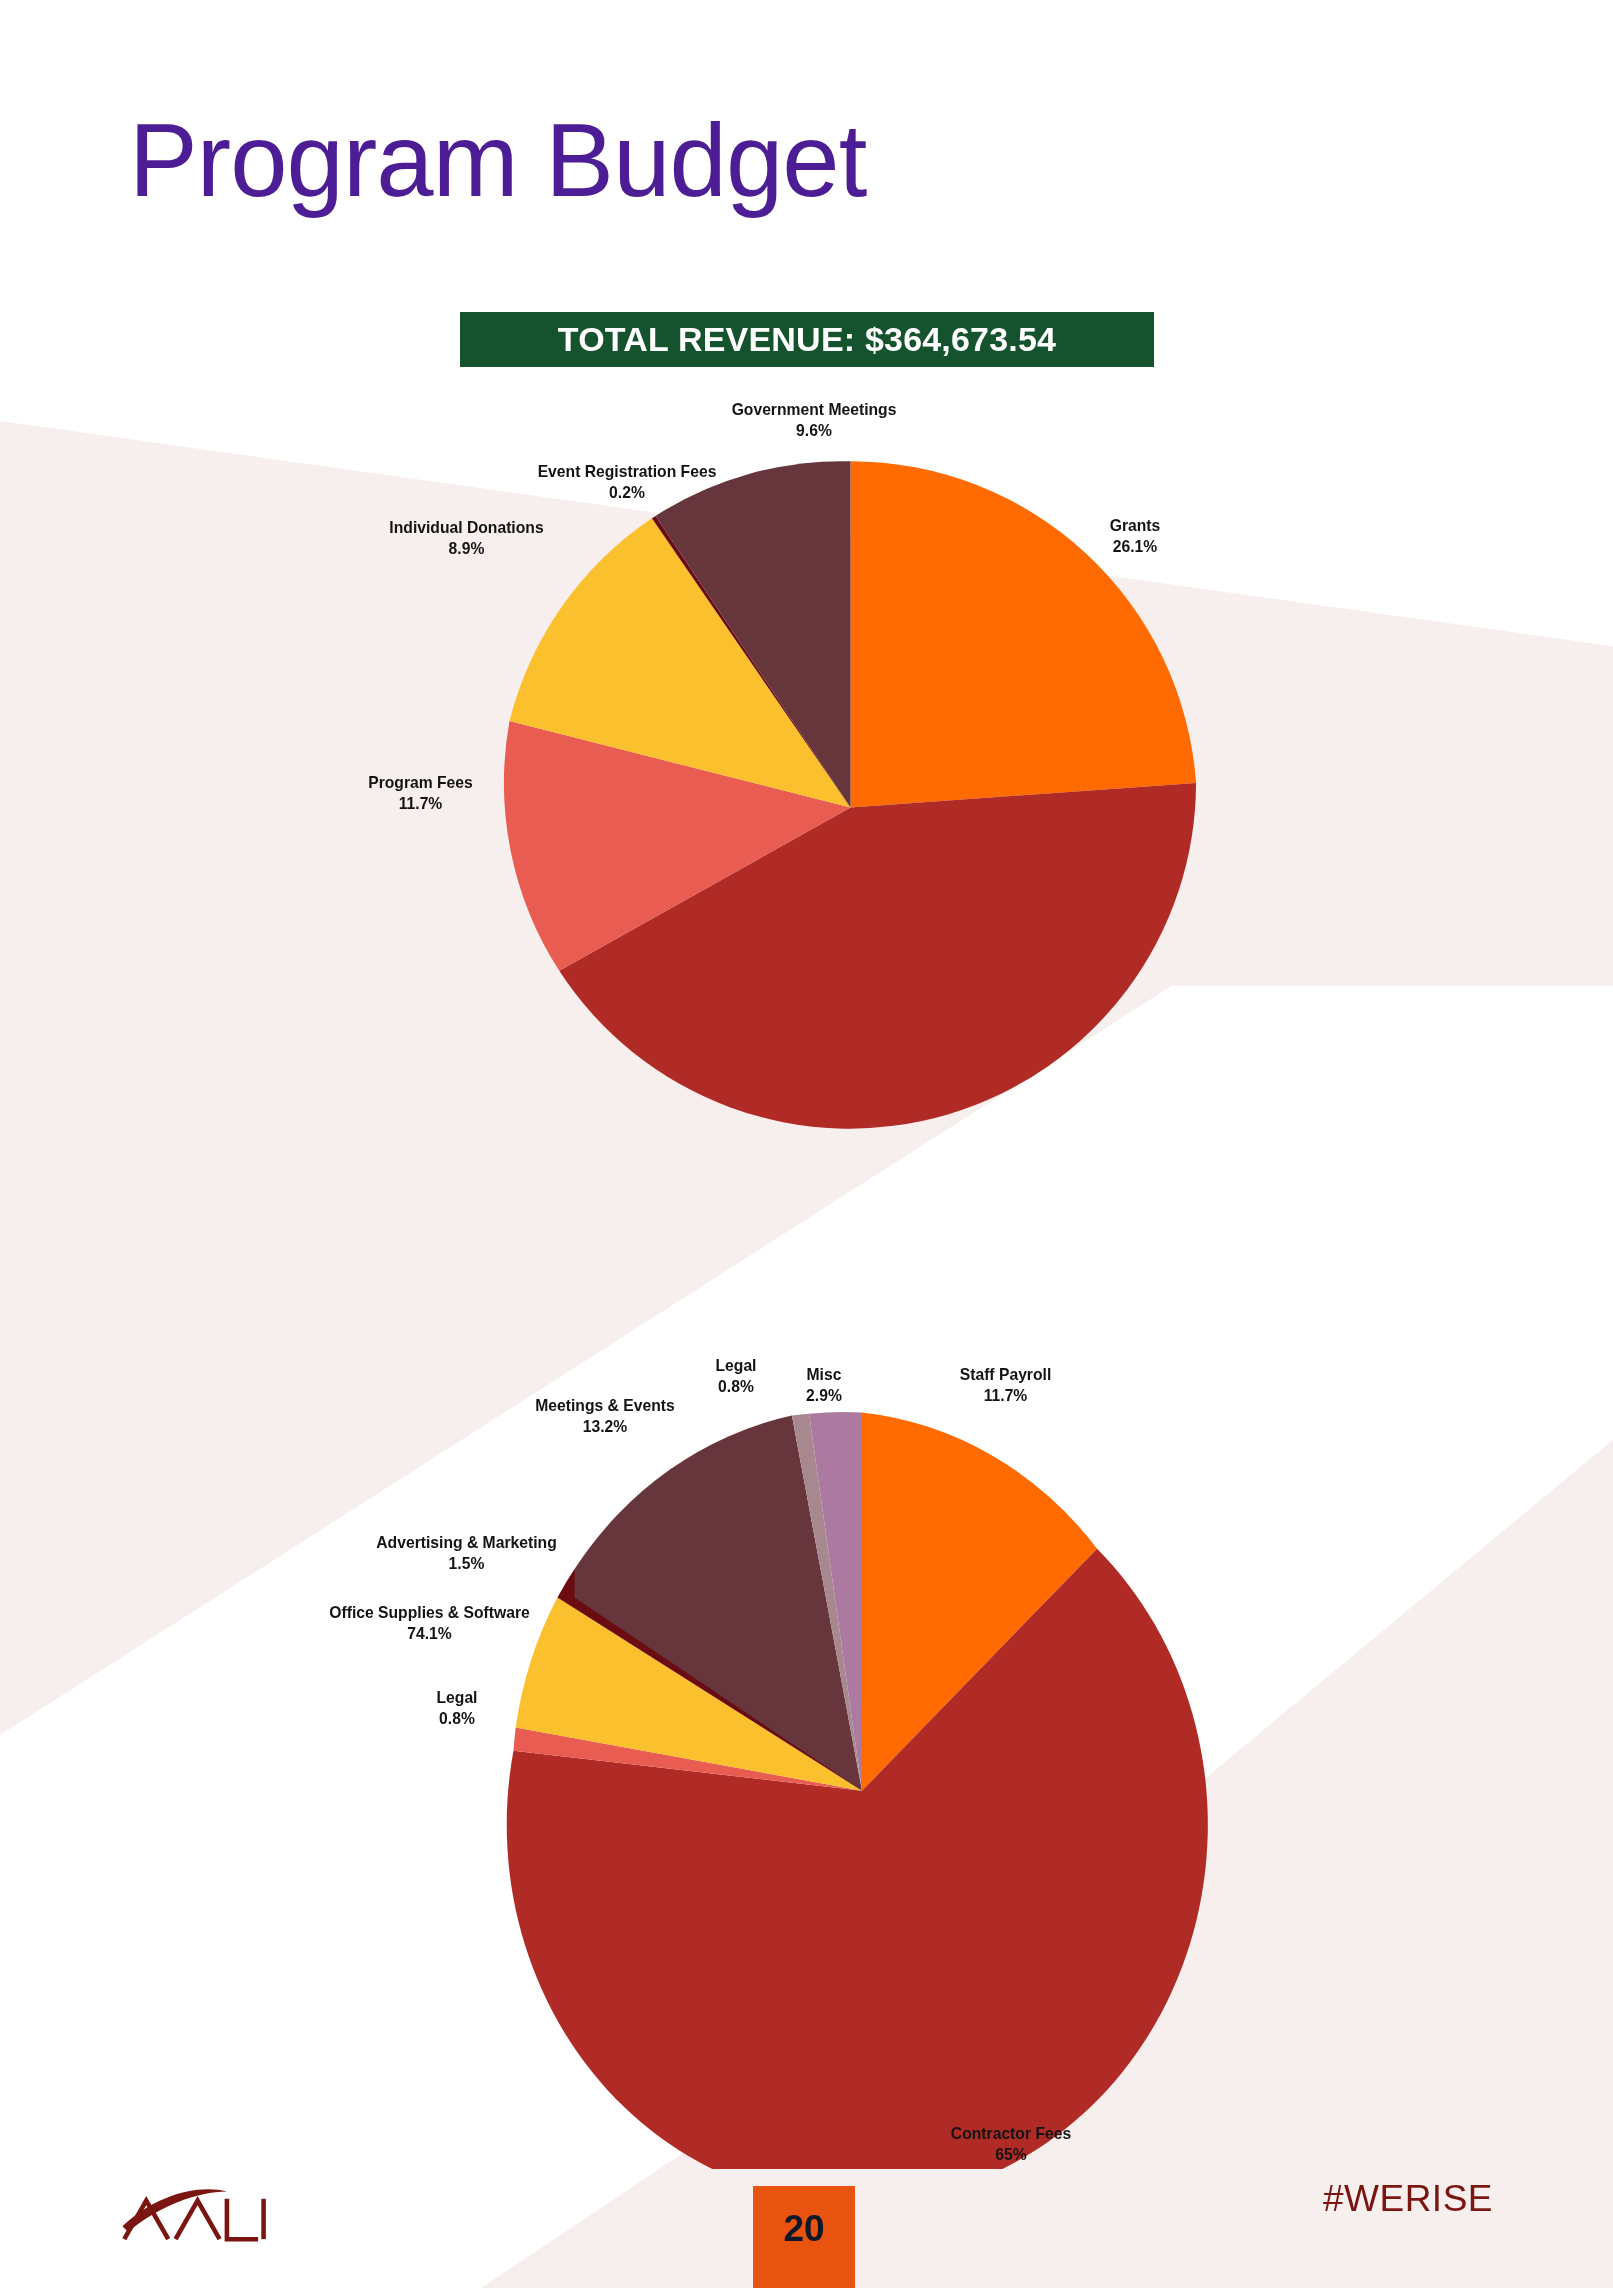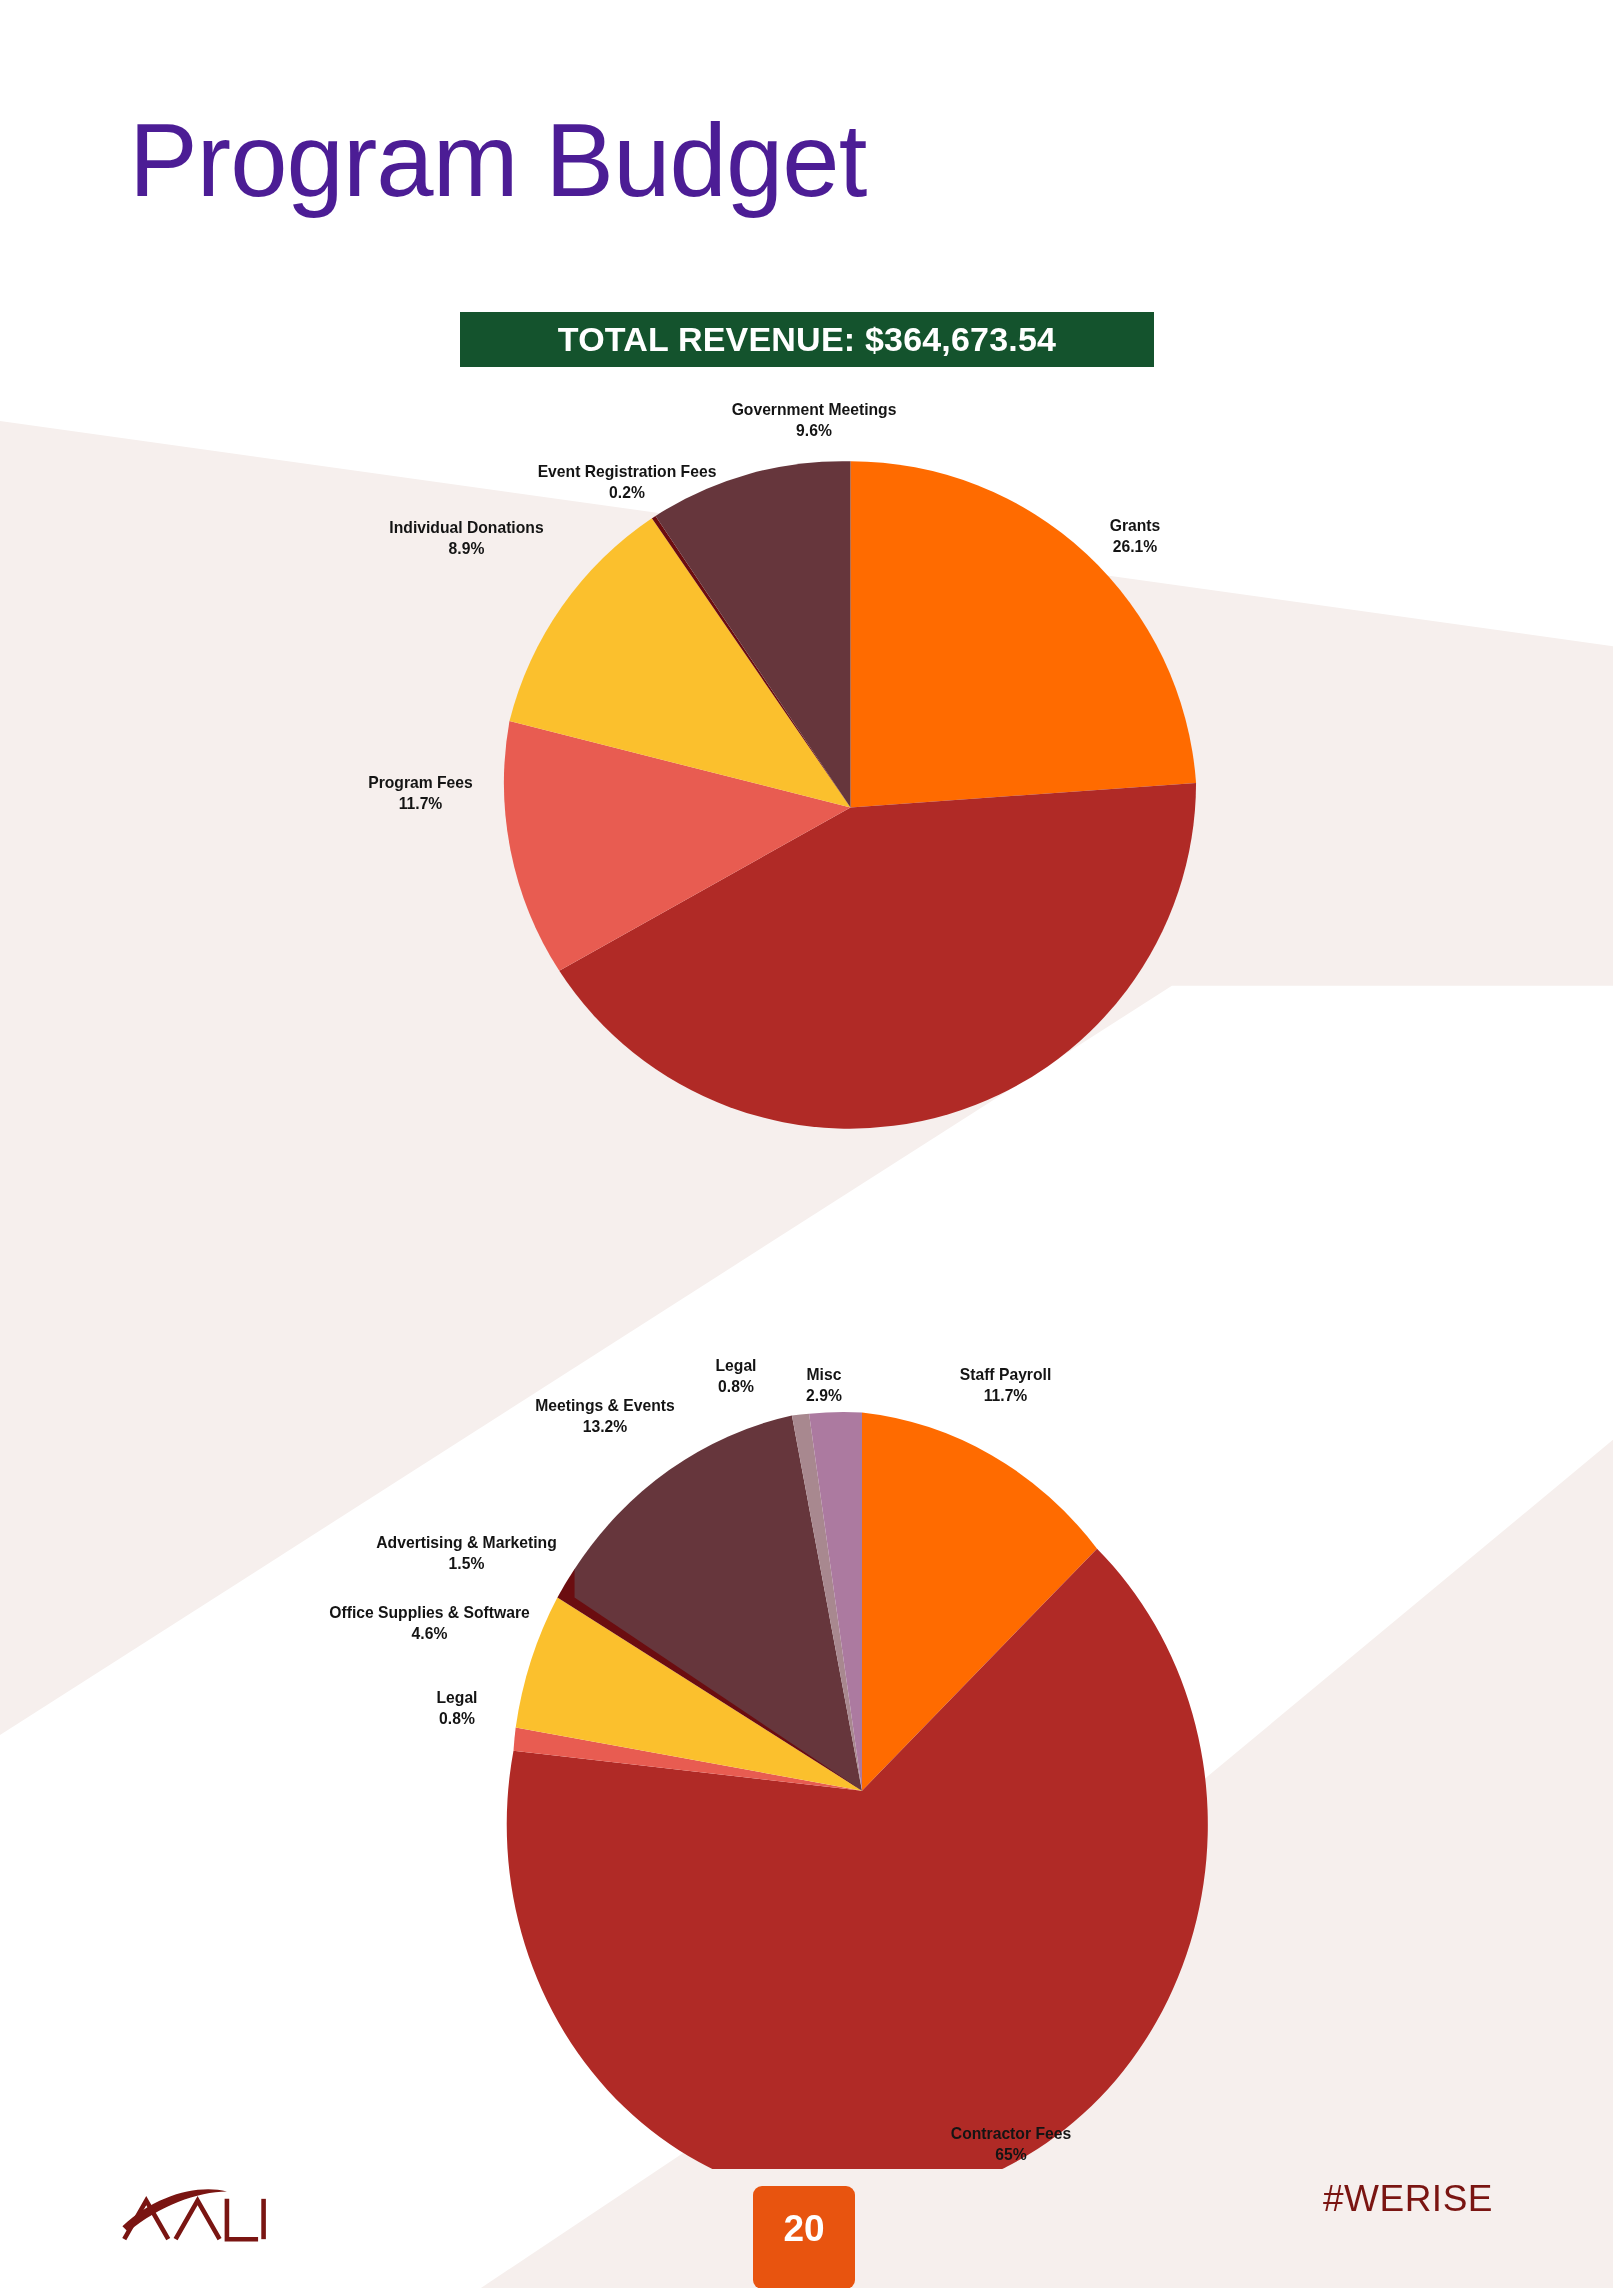--- a/index.html
+++ b/index.html
@@ -38,24 +38,24 @@
     position:absolute;color:#141414;font-size:15.7px;font-weight:bold;
     line-height:1.35;text-align:center;white-space:nowrap;
   }
   .lbl .pct{display:block;font-weight:bold;}
 
   
   .logo{position:absolute;left:118px;top:2186px;width:150px;height:66px;}
   .logo svg{display:block;}
   .pagebox{
     position:absolute;left:753px;top:2186px;width:102px;height:103px;
-    background:#E8540F;color:#ffffff;
+    background:#E8540F;color:#0f172a;
     display:flex;align-items:flex-start;justify-content:center;
     padding-top:22px;box-sizing:border-box;
-    font-size:37px;font-weight:bold;border-radius:9px;
+    font-size:37px;font-weight:bold;
   }
   .hashtag{
     position:absolute;right:120px;top:2178px;
     color:#7A1512;font-size:37px;font-weight:normal;letter-spacing:0.5px;
   }
 </style>
 </head>
 <body>
 
 <div class="bg-layer">
@@ -148,21 +148,21 @@
   <div class="lbl" style="left:471px;top:1395px;width:268px;">
     <span>Meetings &amp; Events</span>
     <span class="pct">13.2%</span>
   </div>
   <div class="lbl" style="left:328px;top:1532px;width:277px;">
     <span>Advertising &amp; Marketing</span>
     <span class="pct">1.5%</span>
   </div>
   <div class="lbl" style="left:277px;top:1602px;width:305px;">
     <span>Office Supplies &amp; Software</span>
-    <span class="pct">4.6%</span>
+    <span class="pct">74.1%</span>
   </div>
   <div class="lbl" style="left:406px;top:1687px;width:102px;">
     <span>Legal</span>
     <span class="pct">0.8%</span>
   </div>
   <div class="lbl" style="left:868px;top:2123px;width:286px;">
     <span>Contractor Fees</span>
     <span class="pct">65%</span>
   </div>
 

